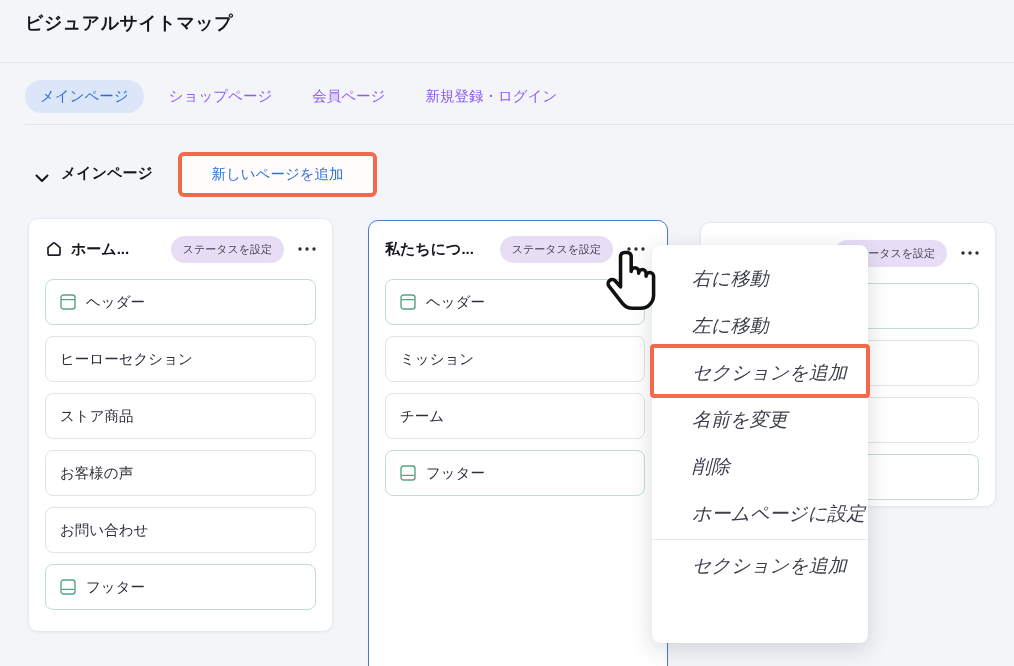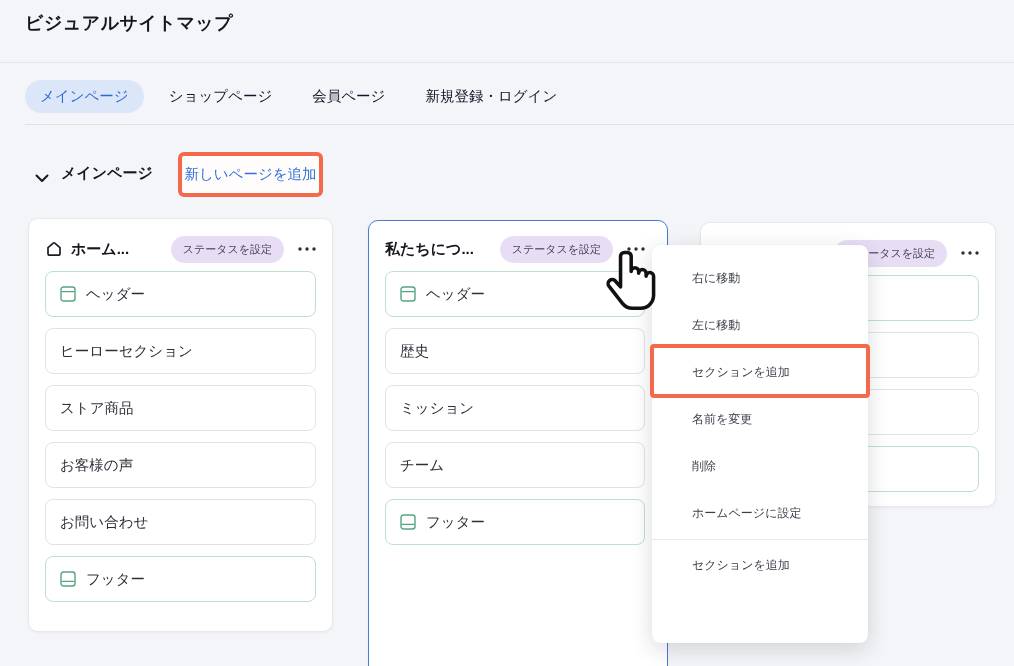--- a/index.html
+++ b/index.html
@@ -6,43 +6,43 @@
   .stage{
     position:relative;width:1014px;height:666px;overflow:hidden;
     background:#f4f5f8;
     font-family:"Liberation Sans","DejaVu Sans",sans-serif;
     color:#16161f;
   }
   
   .page-title{position:absolute;left:25px;top:11px;font-size:18px;font-weight:700;letter-spacing:.5px;}
   .divider-top{position:absolute;left:0;top:62px;width:100%;height:1px;background:#e4e6ea;}
   .tabbar{position:absolute;left:25px;top:80px;display:flex;align-items:center;gap:10px;}
-  .tab{font-size:14.5px;color:#0f172a;padding:7px 15px;border-radius:17px;white-space:nowrap;cursor:default;}
+  .tab{font-size:14.5px;color:#8b5cf6;padding:7px 15px;border-radius:17px;white-space:nowrap;cursor:default;}
   .tab.active{background:#dbe6f9;color:#2e6ad6;}
   .divider-tabs{position:absolute;left:25px;right:0;top:124px;height:1px;background:#e0e2e7;}
 
   
   .section-chevron{position:absolute;left:35px;top:169px;}
   .section-title{position:absolute;left:61px;top:164px;font-size:15px;font-weight:700;}
   .annot-add-page{
-    position:absolute;left:178px;top:152px;width:145px;height:45px;box-sizing:border-box;
+    position:absolute;left:178px;top:152px;width:199px;height:45px;box-sizing:border-box;
     border:4px solid #f4694c;border-radius:6px;background:#fefdfc;
     display:flex;align-items:center;justify-content:center;
   }
   .add-page-link{font-size:14.5px;color:#3370d8;white-space:nowrap;cursor:pointer;}
 
   
   .card{
     position:absolute;background:#fff;border:1px solid #e7e9ee;border-radius:10px;
     box-shadow:0 1px 3px rgba(20,30,60,.05);box-sizing:border-box;padding:16px;
   }
   .card-1{left:28px;top:218px;width:305px;height:414px;}
   .card-2{left:368px;top:220px;width:300px;height:498px;border:1.5px solid #4b79d8;padding:14px 22px 16px 16px;}
   .card-3{left:700px;top:222px;width:296px;height:285px;z-index:1;}
-  .card-header{display:flex;align-items:center;height:28px;margin-bottom:8px;}
+  .card-header{display:flex;align-items:center;height:28px;margin-bottom:16px;}
   .card-title{font-weight:700;font-size:15px;white-space:nowrap;overflow:hidden;text-overflow:ellipsis;}
   .home-ic{display:flex;margin-right:8px;flex:0 0 auto;}
   .status-badge{
     margin-left:auto;background:#e7def6;color:#3f3f4e;font-size:11px;
     padding:6px 12px;border-radius:15px;white-space:nowrap;flex:0 0 auto;cursor:pointer;
   }
   .dots{margin-left:14px;display:flex;flex:0 0 auto;cursor:pointer;}
   .items{display:flex;flex-direction:column;gap:11px;font-family:Liberation Serif, serif;}
   .item{
     height:46px;box-sizing:border-box;border:1px solid #e0e3e8;border-radius:8px;background:#fff;
@@ -51,21 +51,21 @@
   }
   .item.edge{border-color:#bfdfd0;}
   .sec-ic{display:flex;flex:0 0 auto;}
 
   
   .context-menu{
     position:absolute;left:652px;top:245px;width:216px;height:398px;box-sizing:border-box;
     background:#fff;border-radius:8px;padding:10px 0;z-index:5;
     box-shadow:0 6px 22px rgba(25,30,50,.16),0 0 1px rgba(0,0,0,.1);
   }
-  .menu-item{height:47px;display:flex;align-items:center;padding-left:40px;font-size:12px;color:#3c3f4a;cursor:pointer;white-space:nowrap;}
+  .menu-item{height:47px;display:flex;align-items:center;padding-left:40px;font-size:19px;color:#3c3f4a;cursor:pointer;white-space:nowrap;font-style:italic;}
   .menu-divider{height:1px;background:#e8eaee;margin:2px 0;}
   .annot-menu{
     position:absolute;left:650px;top:344px;width:220px;height:54px;box-sizing:border-box;
     border:4px solid #f4694c;border-radius:4px;z-index:6;pointer-events:none;
   }
 
   
   .cursor{position:absolute;left:603px;top:248px;z-index:10;pointer-events:none;}
 </style>
 </head>
@@ -161,23 +161,20 @@
       <div class="item edge">
         <span class="sec-ic">
           <svg width="16" height="16" viewBox="0 0 16 16">
               <rect x="1" y="1" width="14" height="14" rx="2.5" fill="none" stroke="#55a582" stroke-width="1.4"></rect>
               <path d="M1.5 5.6 H14.5" stroke="#55a582" stroke-width="1.4"></path>
             </svg>
         </span>
         <span>ヘッダー</span>
       </div>
       <div class="item">
-        <span>歴史</span>
-      </div>
-      <div class="item">
         <span>ミッション</span>
       </div>
       <div class="item">
         <span>チーム</span>
       </div>
       <div class="item edge">
         <span class="sec-ic">
           <svg width="16" height="16" viewBox="0 0 16 16">
               <rect x="1" y="1" width="14" height="14" rx="2.5" fill="none" stroke="#55a582" stroke-width="1.4"></rect>
               <path d="M1.5 10.4 H14.5" stroke="#55a582" stroke-width="1.4"></path>

